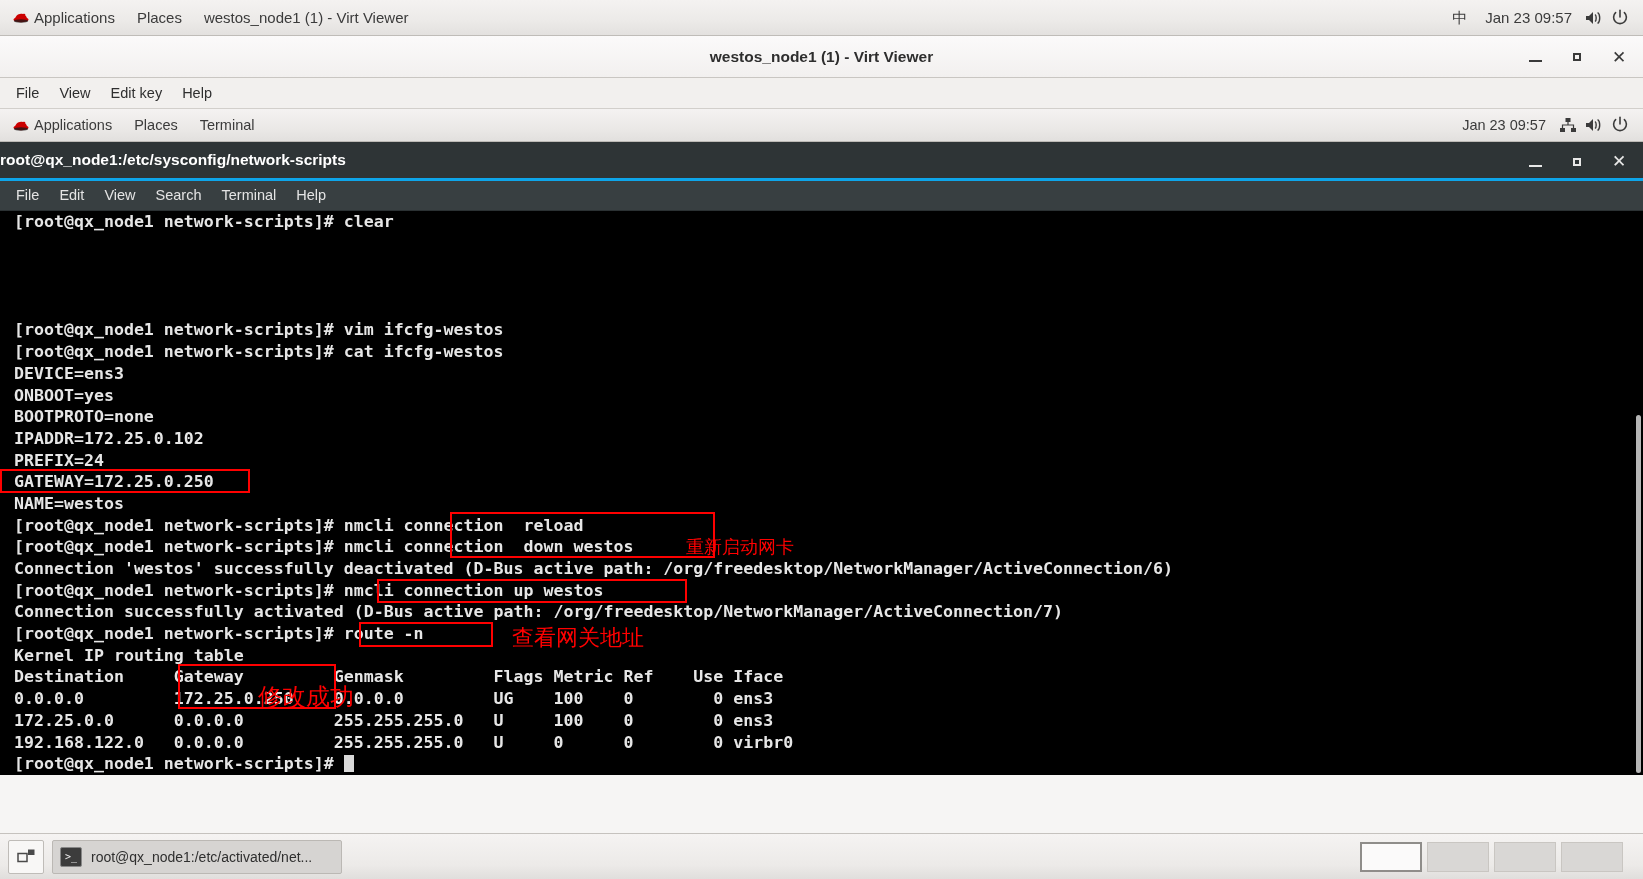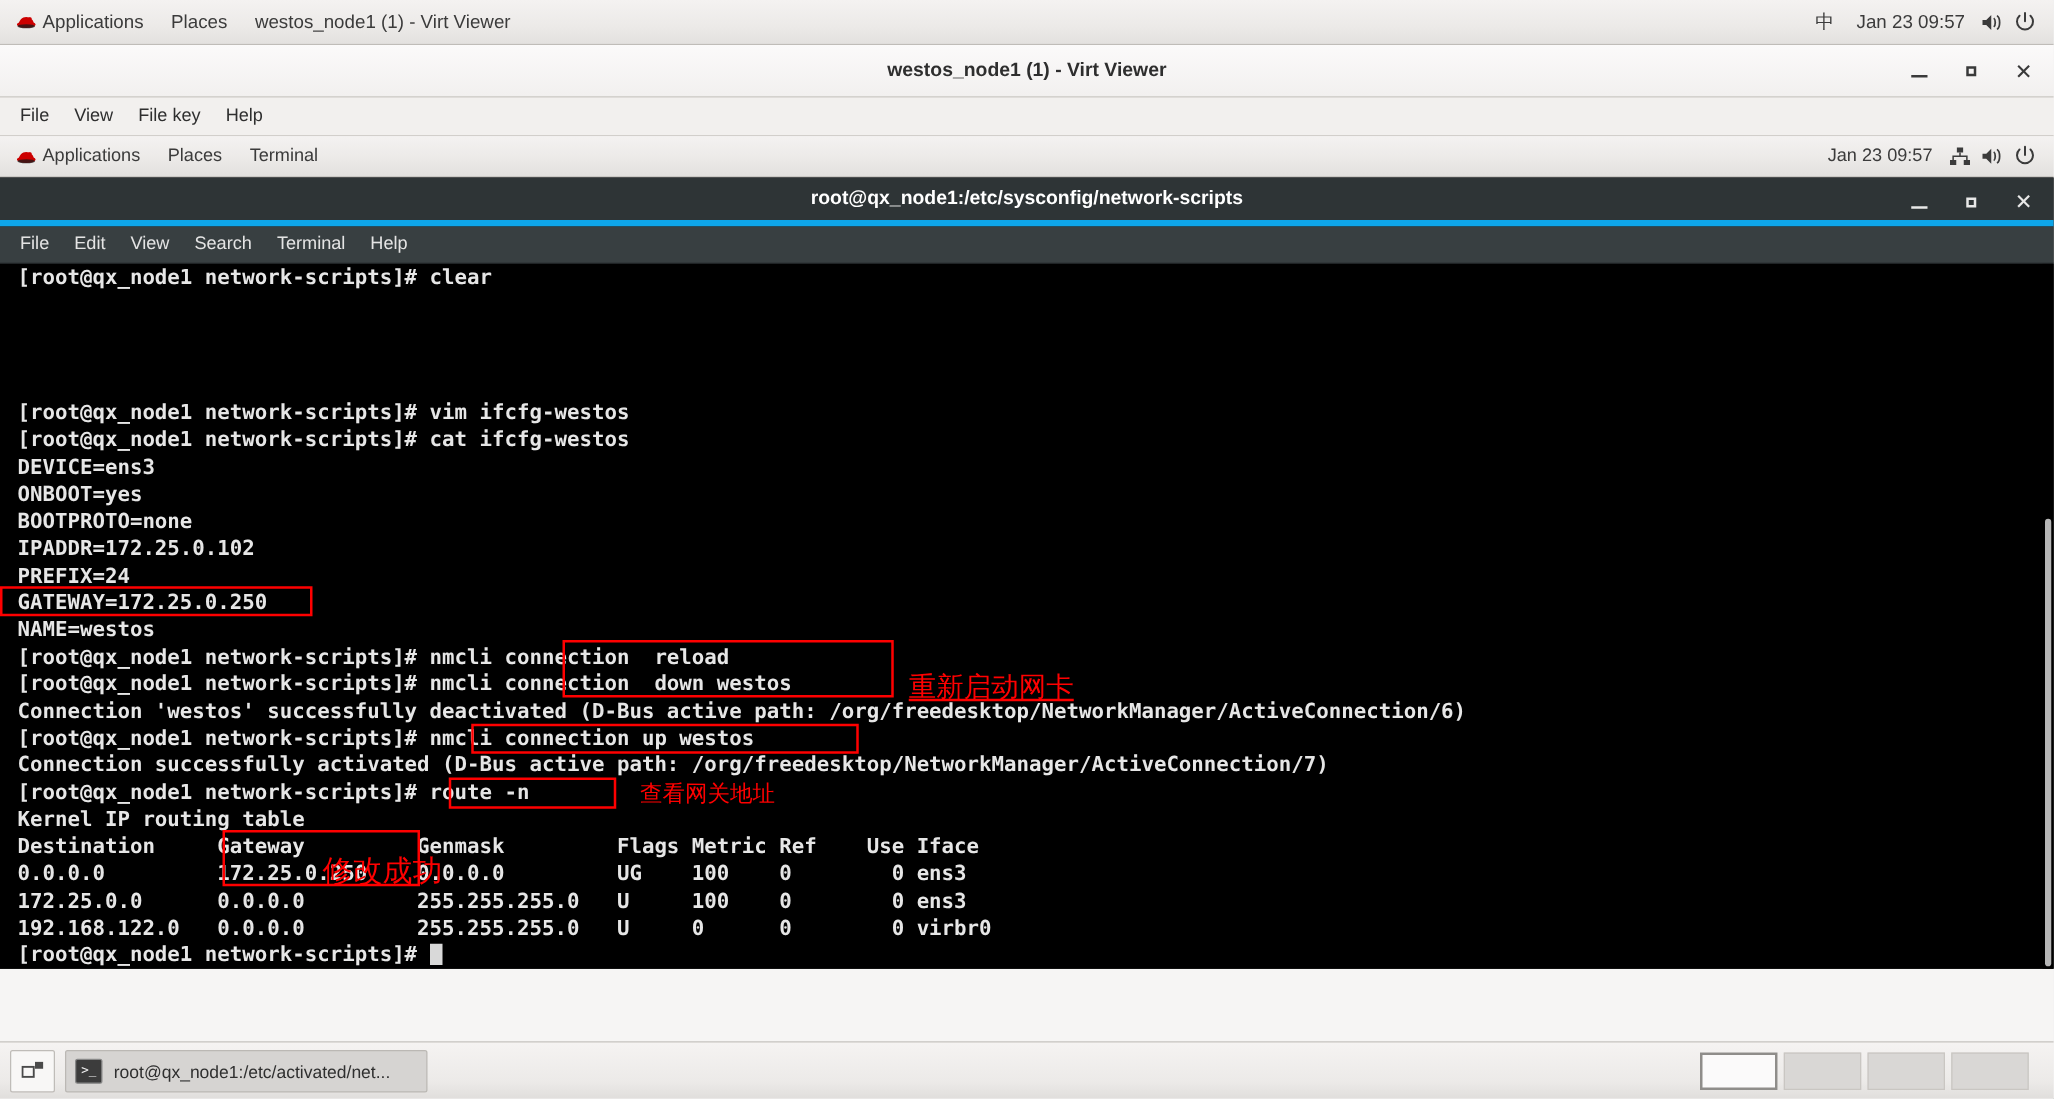--- a/index.html
+++ b/index.html
@@ -62,22 +62,22 @@
     background: linear-gradient(to bottom, #f4f2f1 0%, #ebe9e7 60%, #e2e0de 100%);
     border-bottom: 1px solid #bdbab6;
     display: flex; align-items: center; position: relative;
   }
   .guest-panel .panel-item { font-size: 14.5px; line-height: 32px; height: 32px; }
 
   
   .term-window { position: relative; height: 633px; background: #000; }
   .term-titlebar {
     height: 39px; background: #2e3436;
-    display: flex; align-items: center; justify-content: center; position: relative;
-    border-bottom: 5px solid #0ea5e9;
+    display: flex; align-items: center; position: relative;
+    border-bottom: 3px solid #0ea5e9;
   }
   .term-title { font-size: 15.5px; font-weight: bold; color: #ffffff; }
   .term-wbtns { position: absolute; right: 14px; top: 0; height: 39px; display: flex; align-items: center; gap: 22px; }
   .term-wbtns .wbtn { color: #e8e8e8; }
   .term-wbtns .wbtn .min { background: #e8e8e8; }
   .term-wbtns .wbtn .max { border-color: #e8e8e8; }
 
   .term-menubar {
     height: 30px; background: #383f41;
     display: flex; align-items: center; padding-left: 6px;
@@ -205,21 +205,21 @@
           </div>
         <div class="wbtn">
             <span class="cls">✕</span>
           </div>
       </div>
     </div>
 
     <div class="vv-menubar">
       <div class="vv-menu-item">File</div>
       <div class="vv-menu-item">View</div>
-      <div class="vv-menu-item">File key</div>
+      <div class="vv-menu-item">Edit key</div>
       <div class="vv-menu-item">Help</div>
     </div>
 
     <div class="guest-panel">
       <svg class="redhat-logo" viewBox="0 0 24 18" style="top:9px">
         <ellipse cx="12" cy="12.5" rx="10" ry="3.6" fill="#cc0000"></ellipse>
         <path d="M4 12.5c0-4.2 3.6-8 8-8s8 3.2 8 7.2c0 .6-.4 1.1-1.3 1.1H5.2c-.8 0-1.2-.3-1.2-.3z" fill="#cc0000"></path>
         <path d="M15.5 4.6c1.3 0 2.3.5 2.3 1.4 0 .6-.5 1-1.3 1-1 0-2.2-.5-2.2-1.3 0-.7.6-1.1 1.2-1.1z" fill="#cc0000"></path>
         <ellipse cx="12" cy="14.3" rx="9.4" ry="2.2" fill="#1a1a1a" opacity="0.75"></ellipse>
       </svg>
@@ -278,26 +278,26 @@
         <div class="term-menu-item">Terminal</div>
         <div class="term-menu-item">Help</div>
       </div>
 
       <div class="term-body">
         <div class="term-screen" id="term-screen"><div class="term-line">[root@qx_node1 network-scripts]# clear</div><div class="term-line"></div><div class="term-line"></div><div class="term-line"></div><div class="term-line"></div><div class="term-line">[root@qx_node1 network-scripts]# vim ifcfg-westos</div><div class="term-line">[root@qx_node1 network-scripts]# cat ifcfg-westos</div><div class="term-line">DEVICE=ens3</div><div class="term-line">ONBOOT=yes</div><div class="term-line">BOOTPROTO=none</div><div class="term-line">IPADDR=172.25.0.102</div><div class="term-line">PREFIX=24</div><div class="term-line">GATEWAY=172.25.0.250</div><div class="term-line">NAME=westos</div><div class="term-line">[root@qx_node1 network-scripts]# nmcli connection  reload</div><div class="term-line">[root@qx_node1 network-scripts]# nmcli connection  down westos</div><div class="term-line">Connection 'westos' successfully deactivated (D-Bus active path: /org/freedesktop/NetworkManager/ActiveConnection/6)</div><div class="term-line">[root@qx_node1 network-scripts]# nmcli connection up westos</div><div class="term-line">Connection successfully activated (D-Bus active path: /org/freedesktop/NetworkManager/ActiveConnection/7)</div><div class="term-line">[root@qx_node1 network-scripts]# route -n</div><div class="term-line">Kernel IP routing table</div><div class="term-line">Destination     Gateway         Genmask         Flags Metric Ref    Use Iface</div><div class="term-line">0.0.0.0         172.25.0.250    0.0.0.0         UG    100    0        0 ens3</div><div class="term-line">172.25.0.0      0.0.0.0         255.255.255.0   U     100    0        0 ens3</div><div class="term-line">192.168.122.0   0.0.0.0         255.255.255.0   U     0      0        0 virbr0</div><div class="term-line">[root@qx_node1 network-scripts]# <span class="cursor"></span></div></div>
 
         <div class="anno-box" style="left:0px; top:258px; width:250px; height:24px;"></div>
 
         <div class="anno-box" style="left:450px; top:301px; width:265px; height:46px;"></div>
-        <div class="anno-text" style="left:727px; top:324px; font-size:22px;text-decoration:underline;">重新启动网卡</div>
+        <div class="anno-text" style="left:686px; top:324px; font-size:18px;">重新启动网卡</div>
 
         <div class="anno-box" style="left:377px; top:368px; width:310px; height:24px;"></div>
 
         <div class="anno-box" style="left:359px; top:411px; width:134px; height:25px;"></div>
-        <div class="anno-text" style="left:512px; top:412px; font-size:18px;">查看网关地址</div>
+        <div class="anno-text" style="left:512px; top:412px; font-size:22px;">查看网关地址</div>
 
         <div class="anno-box" style="left:178px; top:453px; width:158px; height:45px;"></div>
         <div class="anno-text" style="left:258px; top:470px; font-size:24px;">修改成功</div>
 
         <div class="term-scrollbar">
           <div class="thumb"></div>
         </div>
       </div>
     </div>
 

